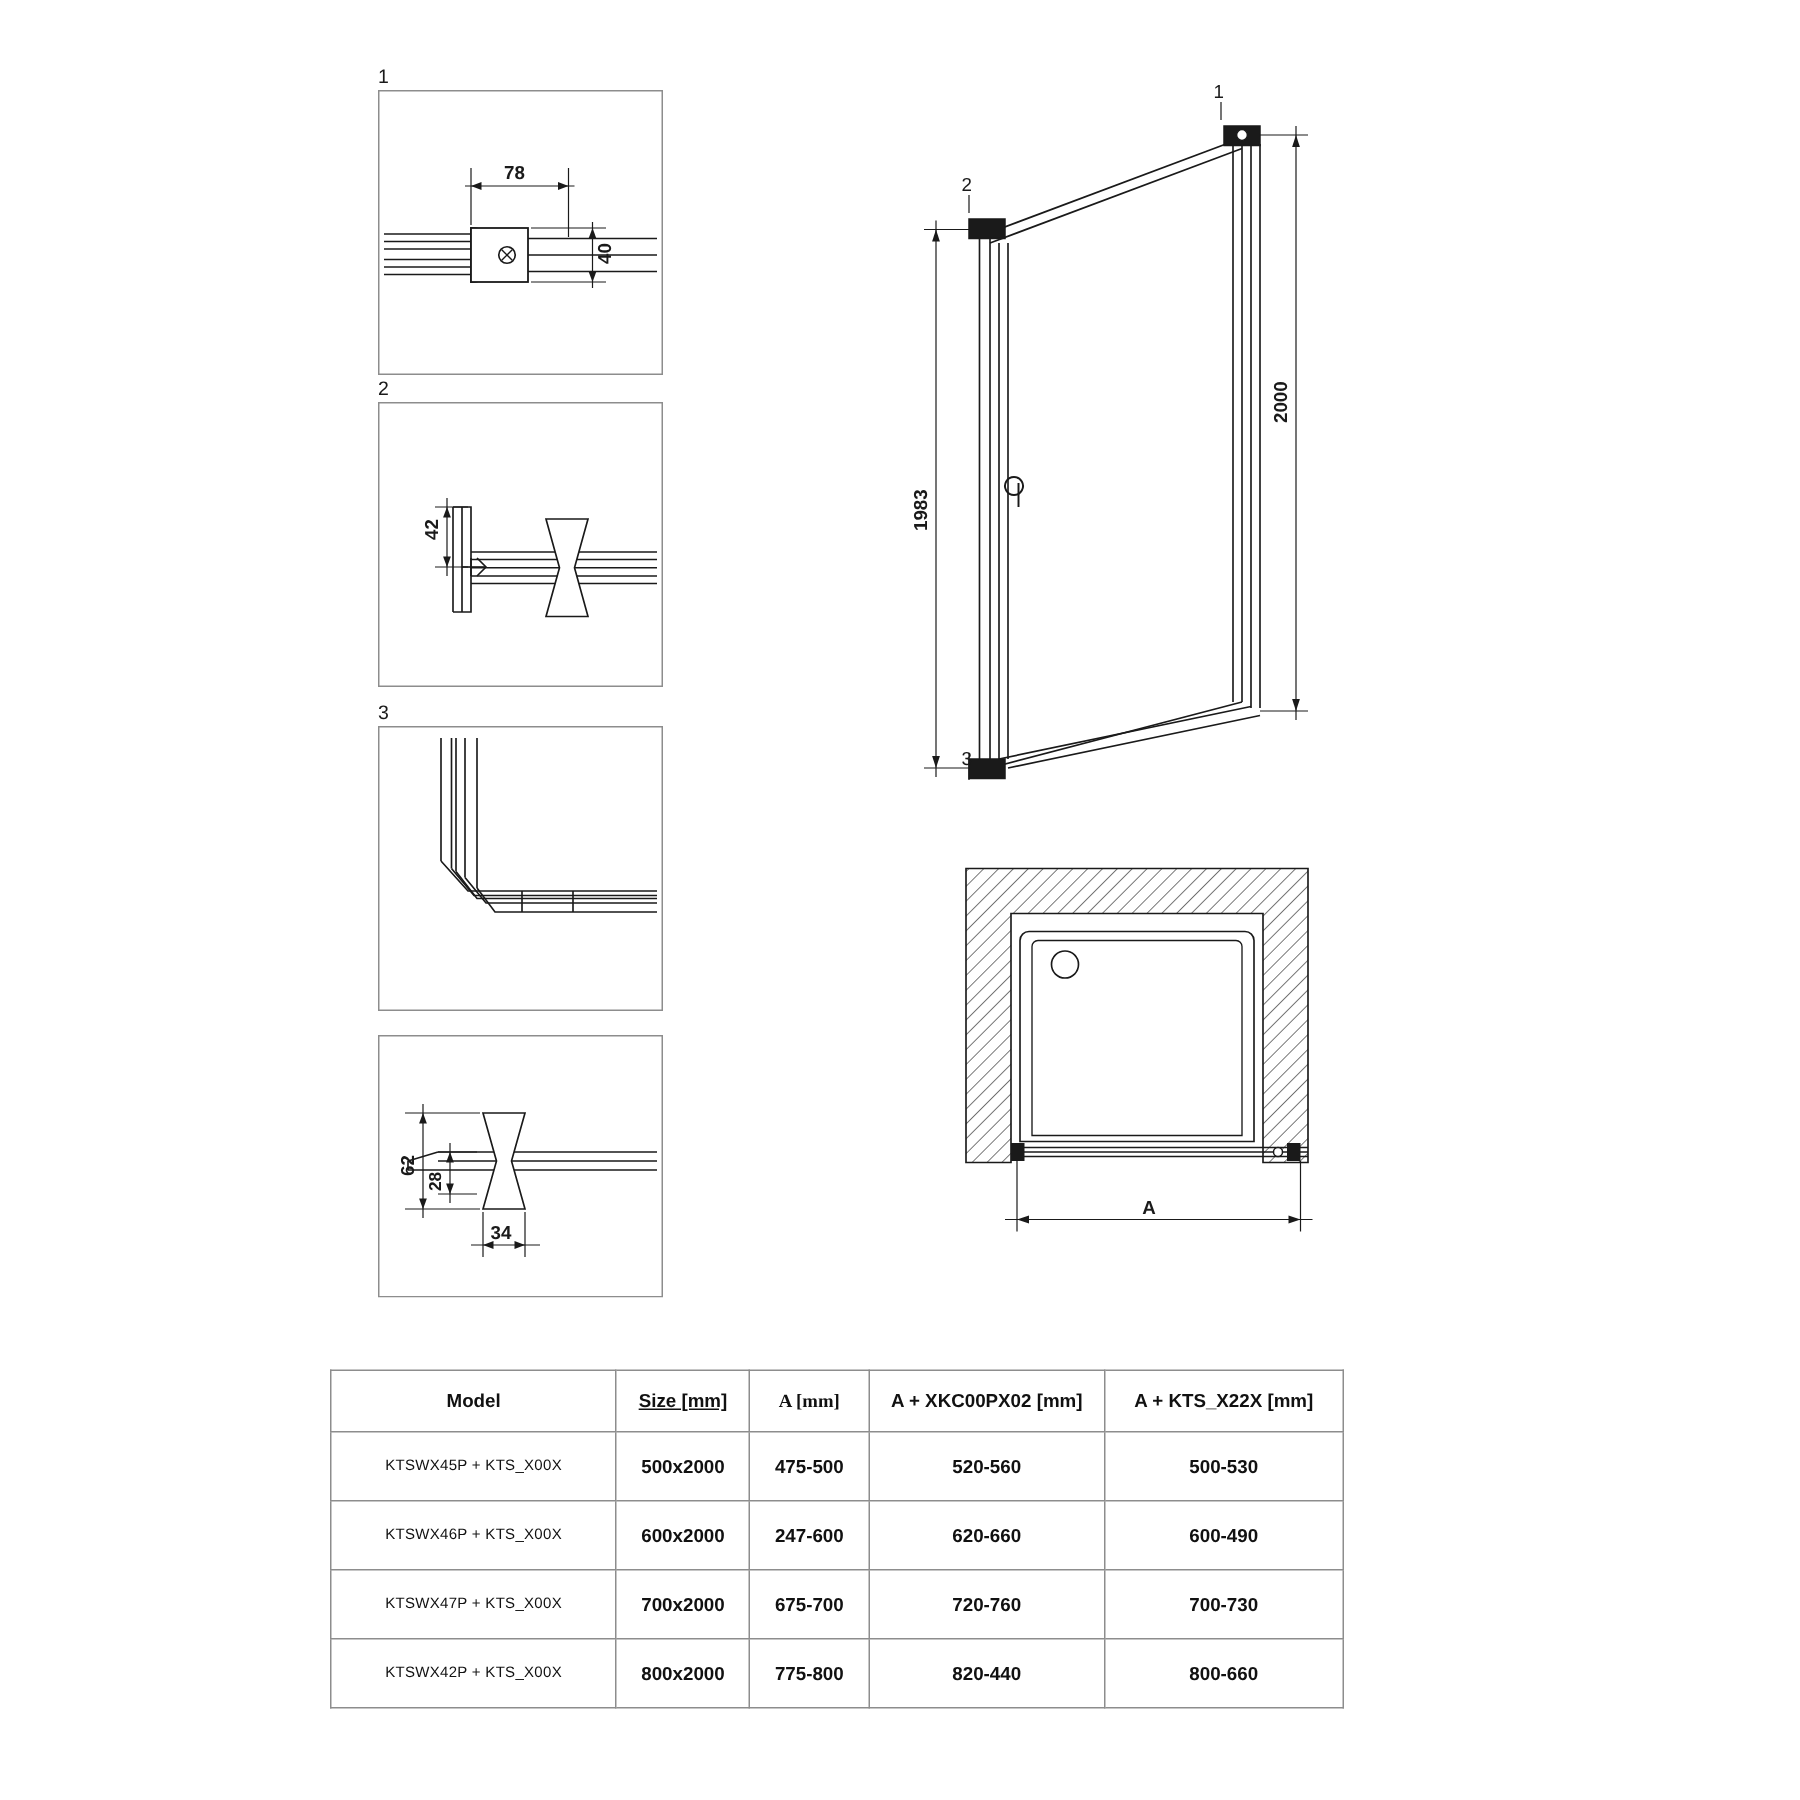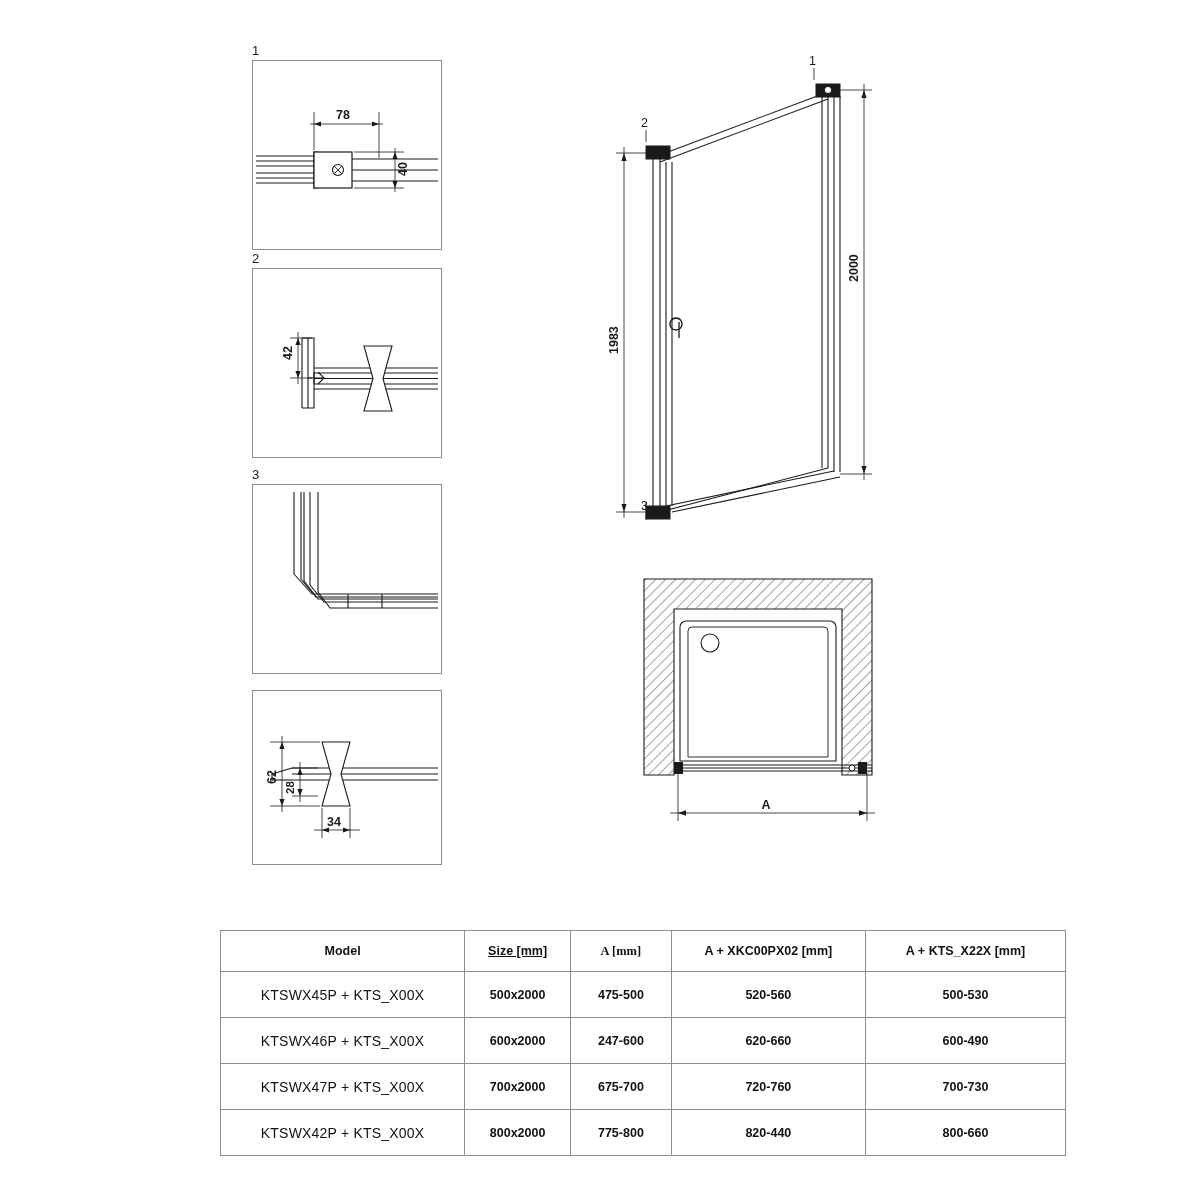--- a/index.html
+++ b/index.html
@@ -29,41 +29,40 @@
     position: absolute;
     font-size: 13px;
     color: #1a1a1a;
     font-family: "Liberation Sans", sans-serif;
   }
   
   .spec-table {
     position: absolute;
     left: 220px;
     top: 913px;
-    width: 846px;
+    width: 676px;
     border-collapse: collapse;
     font-size: 12.5px;
     font-family: "Liberation Sans", sans-serif;
-    margin-top: 17px;
   }
   .spec-table th, .spec-table td {
     border: 1px solid #8d8d8d;
     text-align: center;
     padding: 0;
     height: 45px;
     font-weight: normal;
     color: #111;
   }
   .spec-table thead th {
     font-weight: bold;
     height: 40px;
     font-size: 12.5px;
   }
   .spec-table td.model {
-    font-size: 14px;
+    font-size: 10px;
     letter-spacing: .2px;
   }
   .spec-table td.bold {
     font-weight: bold;
   }
   .col-model { width: 220px; }
   .col-size  { width: 95px; text-decoration: underline; }
   .col-a     { width: 90px; font-family: Liberation Serif, serif; }
   .col-x1    { width: 175px; }
   .col-x2    { width: 180px; }

